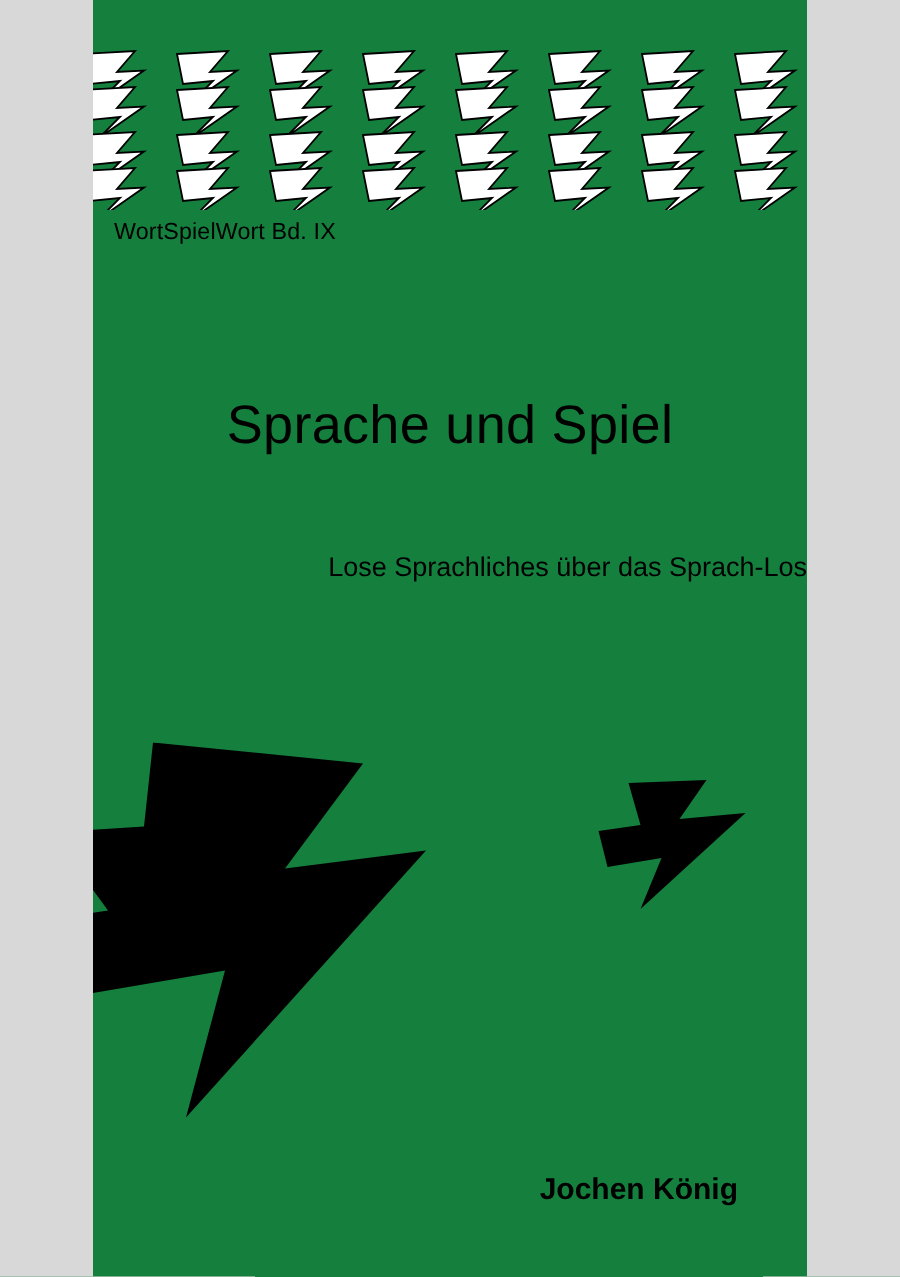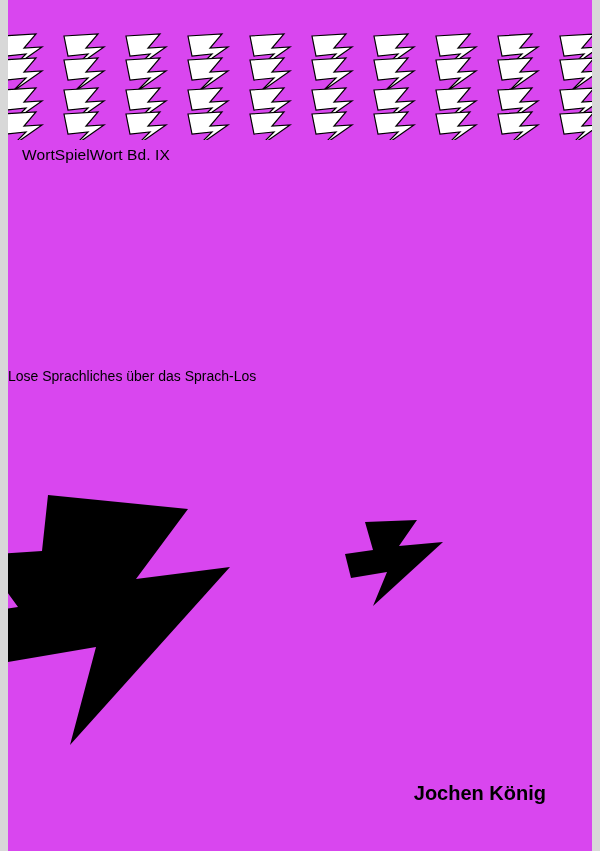--- a/index.html
+++ b/index.html
@@ -5,23 +5,23 @@
   html, body {
     margin: 0;
     padding: 0;
     background: #d8d8d8;
   }
   body {
     font-family: "Liberation Sans", sans-serif;
   }
   .page {
     position: relative;
-    width: 584px;
+    width: 476px;
     height: 851px;
-    background: #d946ef;
+    background: #15803d;
     overflow: hidden;
     margin: 0 auto;
   }
 
   
   .band {
     position: absolute;
     left: 0;
     top: 28px;
     width: 600px;
@@ -50,22 +50,22 @@
     color: #000;
     letter-spacing: 0.2px;
   }
 
   
   .subtitle {
     position: absolute;
     left: 0;
     right: 0;
     top: 368px;
-    text-align: left;
-    font-size: 14px;
+    text-align: right;
+    font-size: 18px;
     font-weight: 400;
     color: #000;
   }
 
   
   .shape-left {
     position: absolute;
     left: -30px;
     top: 495px;
     width: 270px;
@@ -149,20 +149,21 @@
         <use href="#zz" x="372" y="0"></use>
           <use href="#zz" x="434" y="0"></use>
           <use href="#zz" x="496" y="0"></use>
         <use href="#zz" x="558" y="0"></use>
       </g>
     </svg>
   </div>
 
   <div class="series">WortSpielWort Bd. IX</div>
 
+  <h1 class="title">Sprache und Spiel</h1>
 
   <div class="subtitle">Lose Sprachliches über das Sprach-Los</div>
 
   <div class="shape-left">
     <svg width="270" height="250" viewBox="0 0 270 250" xmlns="http://www.w3.org/2000/svg">
       <path d="M70,0 L210,14 L158,84 L252,72 L92,250 L118,152 L12,170 L0,118 L40,112 L2,60 L64,56 Z" fill="#000000"></path>
     </svg>
   </div>
 
   <div class="shape-right">

